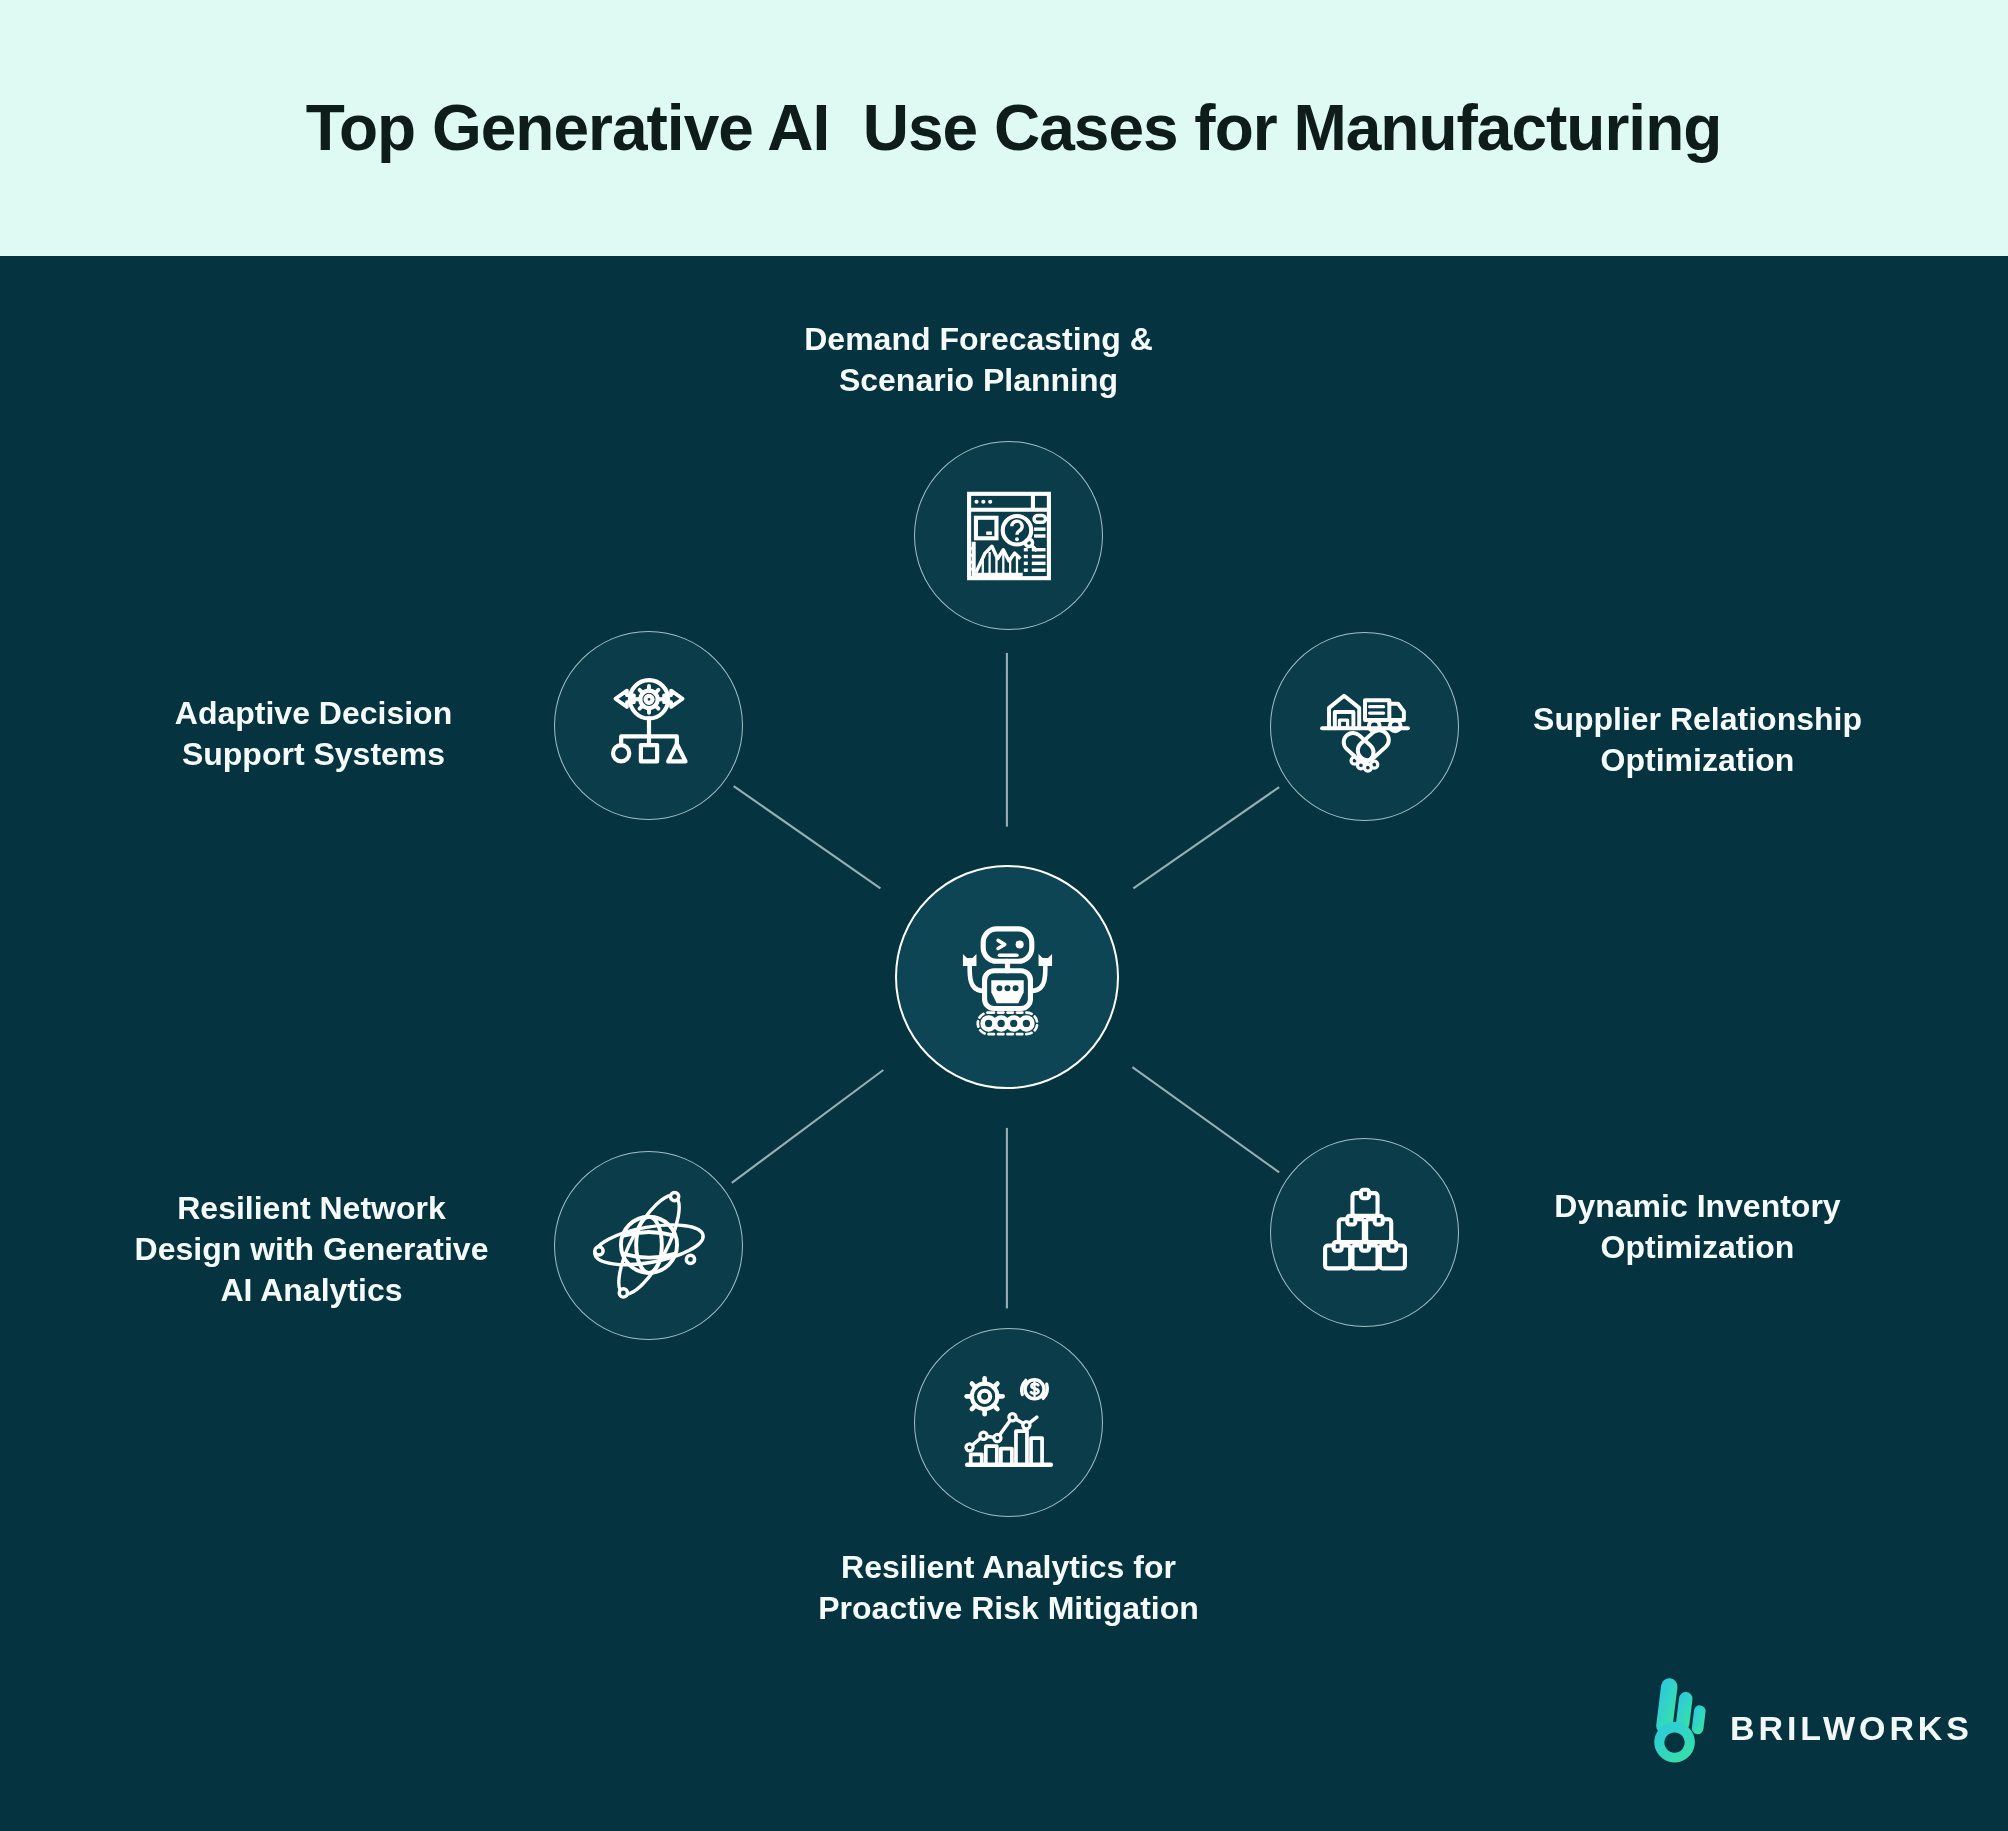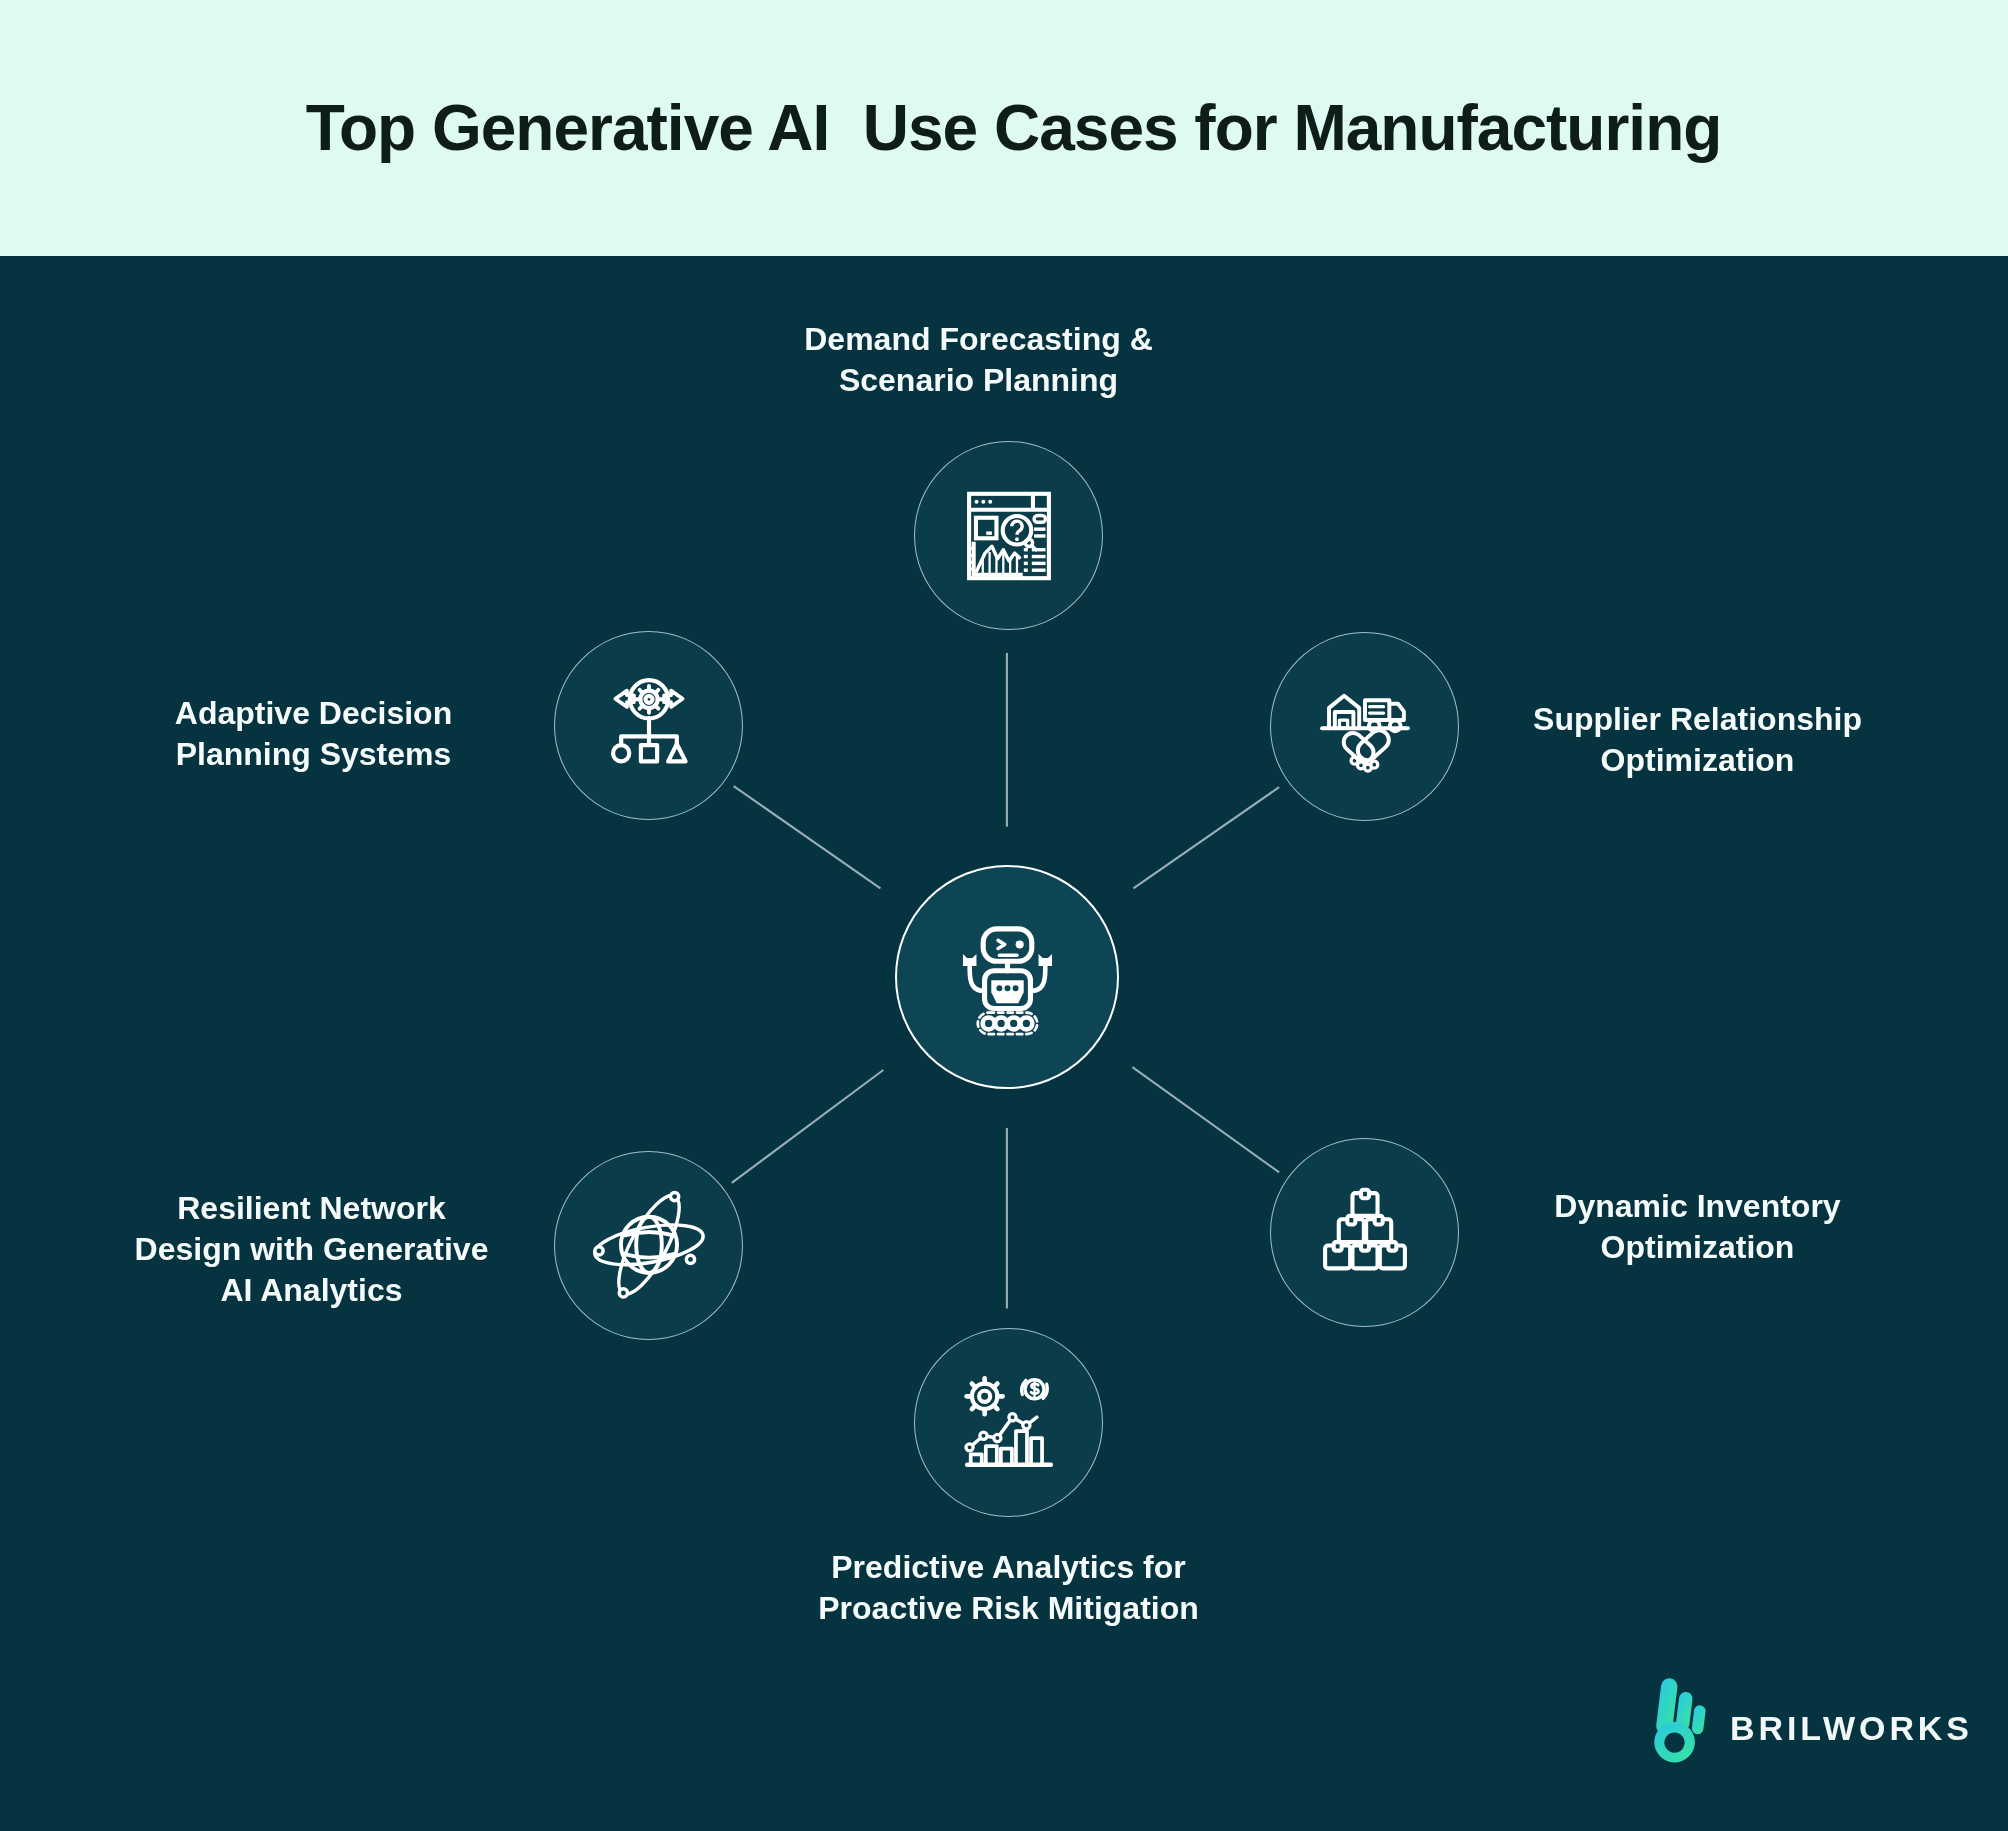--- a/index.html
+++ b/index.html
@@ -152,21 +152,21 @@
       <line x1="50" y1="43.5" x2="50" y2="59"></line>
       <polyline points="26,66 26,59 74,59 74,66"></polyline>
       <line x1="50" y1="59" x2="50" y2="66"></line>
       <circle cx="26" cy="73.5" r="7"></circle>
       <rect x="43" y="66.5" width="14" height="14"></rect>
       <path d="M74,65.5 L66.5,80.5 L81.5,80.5 Z"></path>
     </svg>
   </div>
   <div class="label label-left-top">
     <div>Adaptive Decision</div>
-    <div>Planning Systems</div>
+    <div>Support Systems</div>
   </div>
 
   <div class="circle node-circle node-right-top">
     <svg width="116" height="116" viewBox="0 0 100 100" fill="none" stroke="#ffffff" stroke-width="3.4" stroke-linecap="round" stroke-linejoin="round">
       <line x1="13" y1="51" x2="87" y2="51"></line>
       <path d="M19,51 V33.5 L32,23 L45,33.5 V51"></path>
       <path d="M24,51 V37 H40 V51"></path>
       <rect x="28" y="44" width="7" height="7" stroke-width="2.8"></rect>
       <rect x="50" y="27" width="21" height="17"></rect>
       <line x1="54" y1="32.5" x2="66" y2="32.5" stroke-width="2.8"></line>
@@ -261,21 +261,21 @@
       <g stroke-width="2.8" fill="#0a3c4a">
         <circle cx="16" cy="71" r="3.1"></circle>
           <circle cx="28" cy="61" r="3.1"></circle>
         <circle cx="40" cy="63" r="3.1"></circle>
           <circle cx="53" cy="45" r="3.1"></circle>
         <circle cx="65" cy="52" r="3.1"></circle>
       </g>
     </svg>
   </div>
   <div class="label label-bottom">
-    <div>Predictive Analytics for</div>
+    <div>Resilient Analytics for</div>
     <div>Proactive Risk Mitigation</div>
   </div>
 
   <div class="brand">
     <svg width="56" height="87" viewBox="0 0 58 90" fill="none">
       <defs>
         <linearGradient id="bw-grad" x1="0" y1="0" x2="1" y2="1">
           <stop offset="0" stop-color="#2bc8e4"></stop>
           <stop offset="1" stop-color="#38e39e"></stop>
         </linearGradient>

